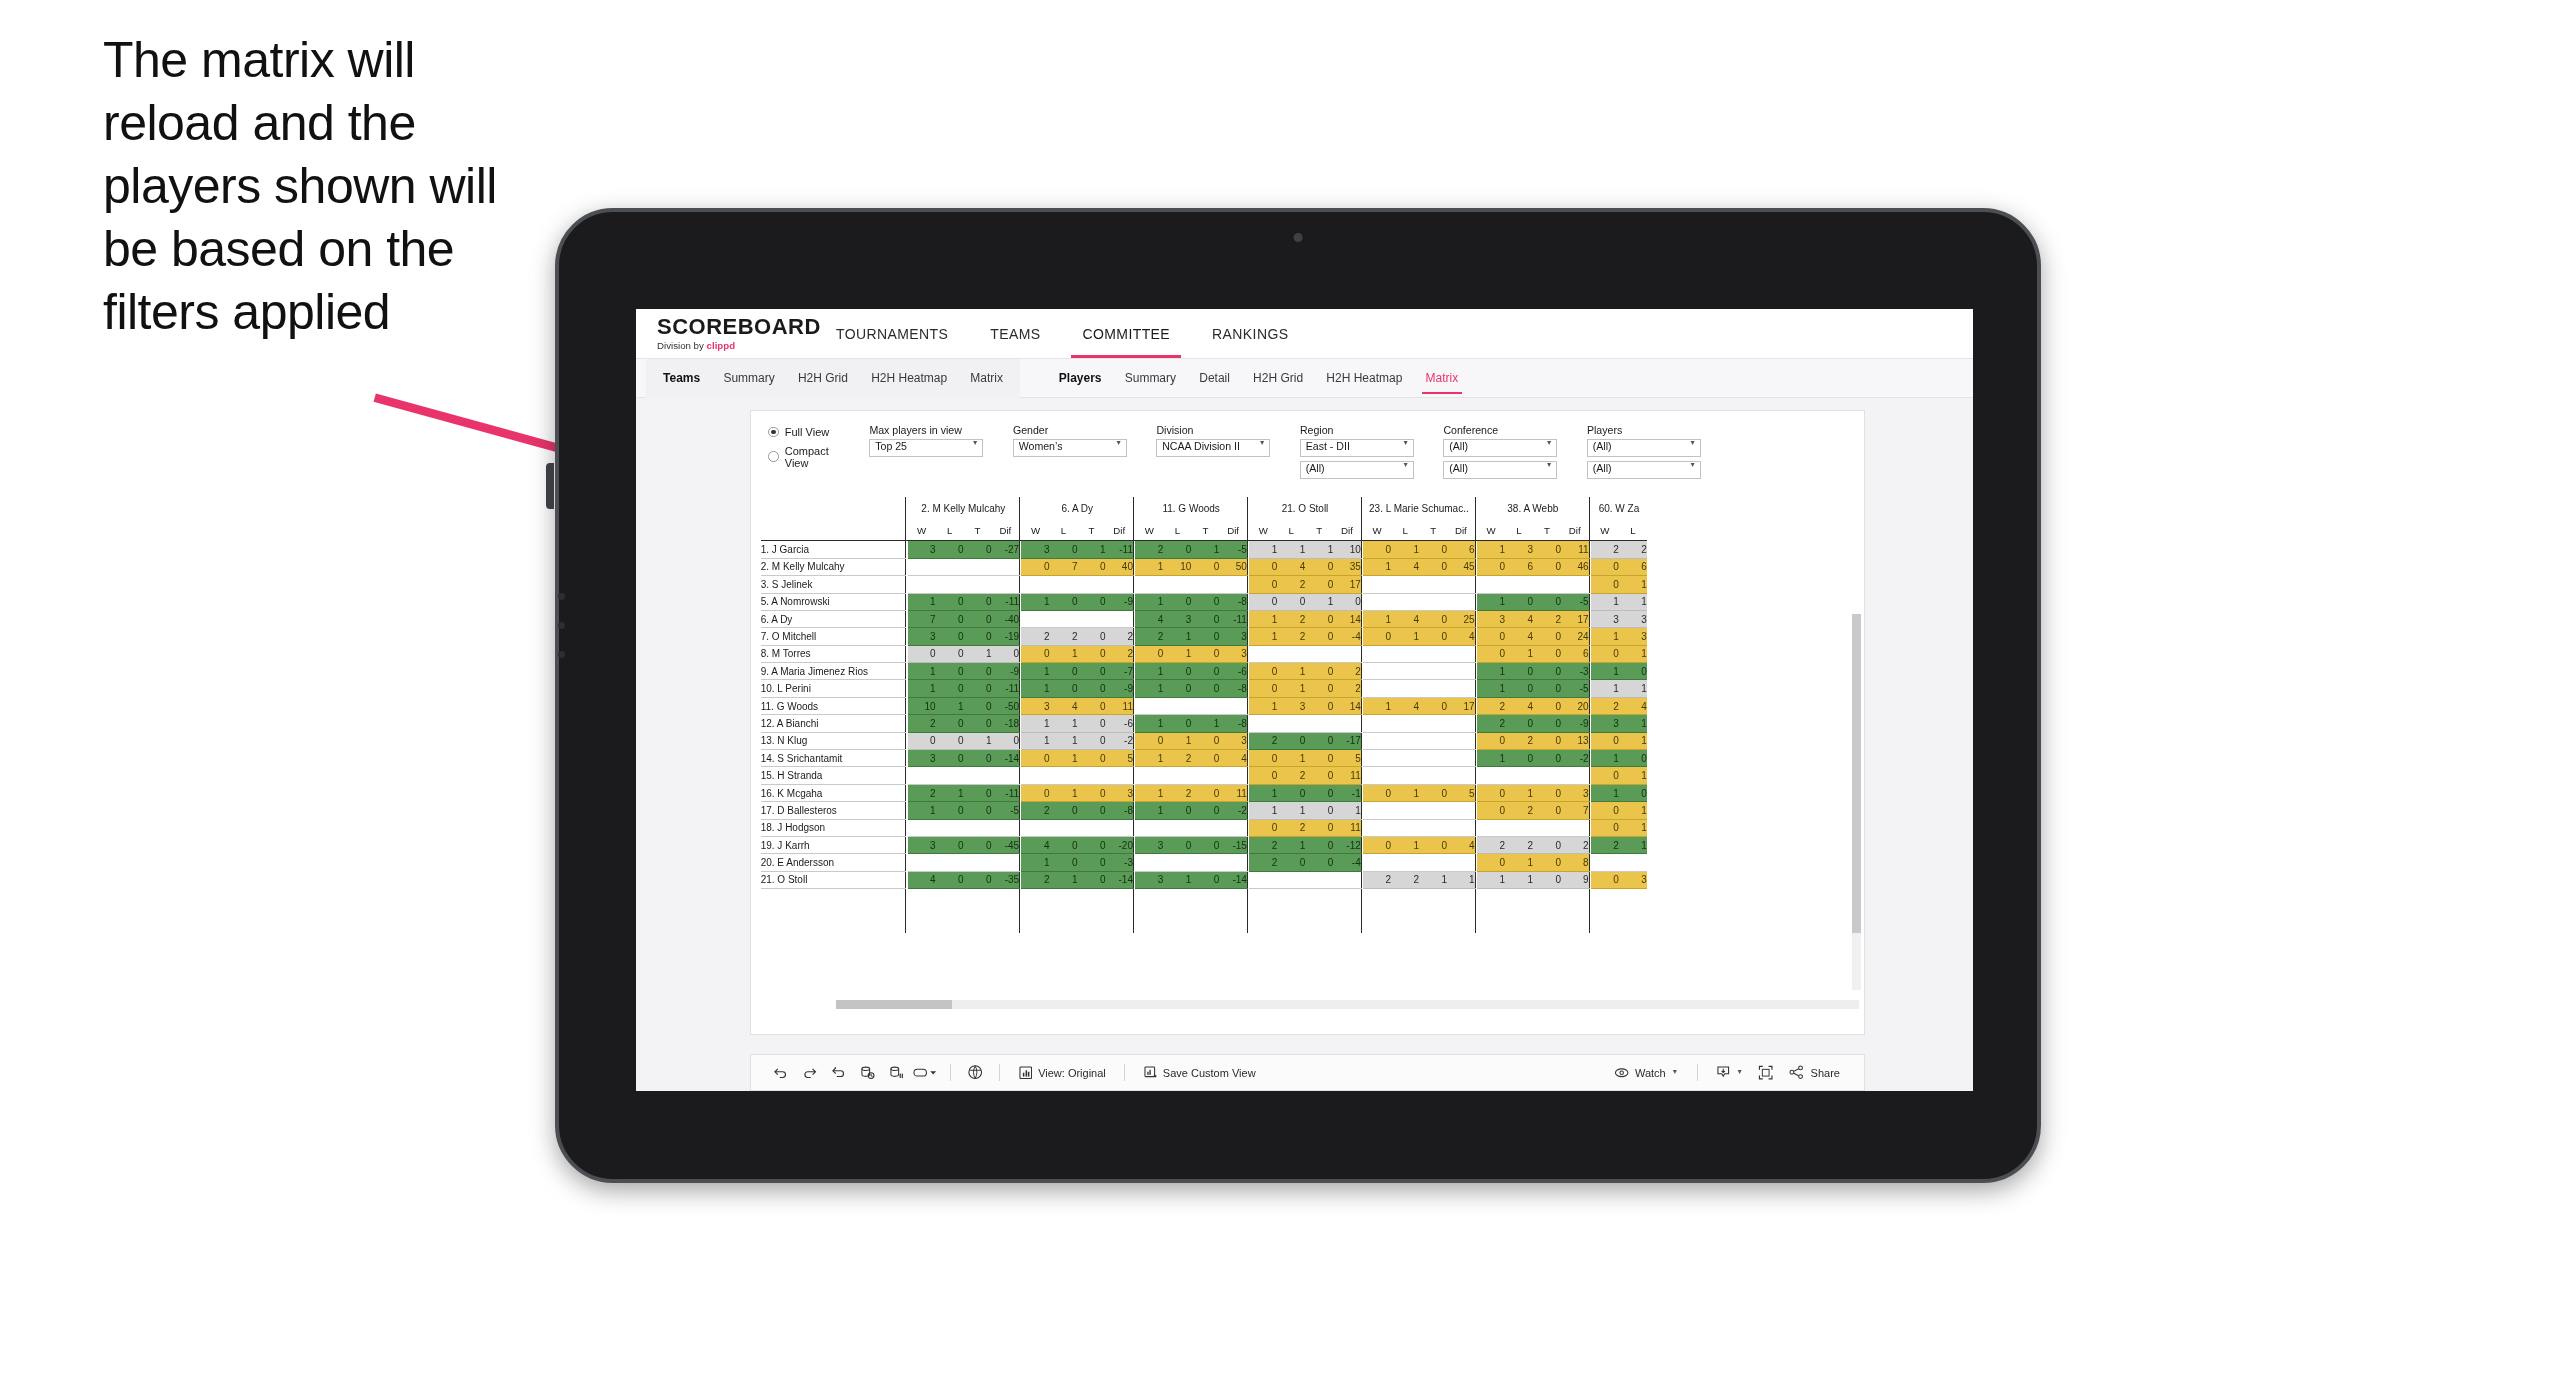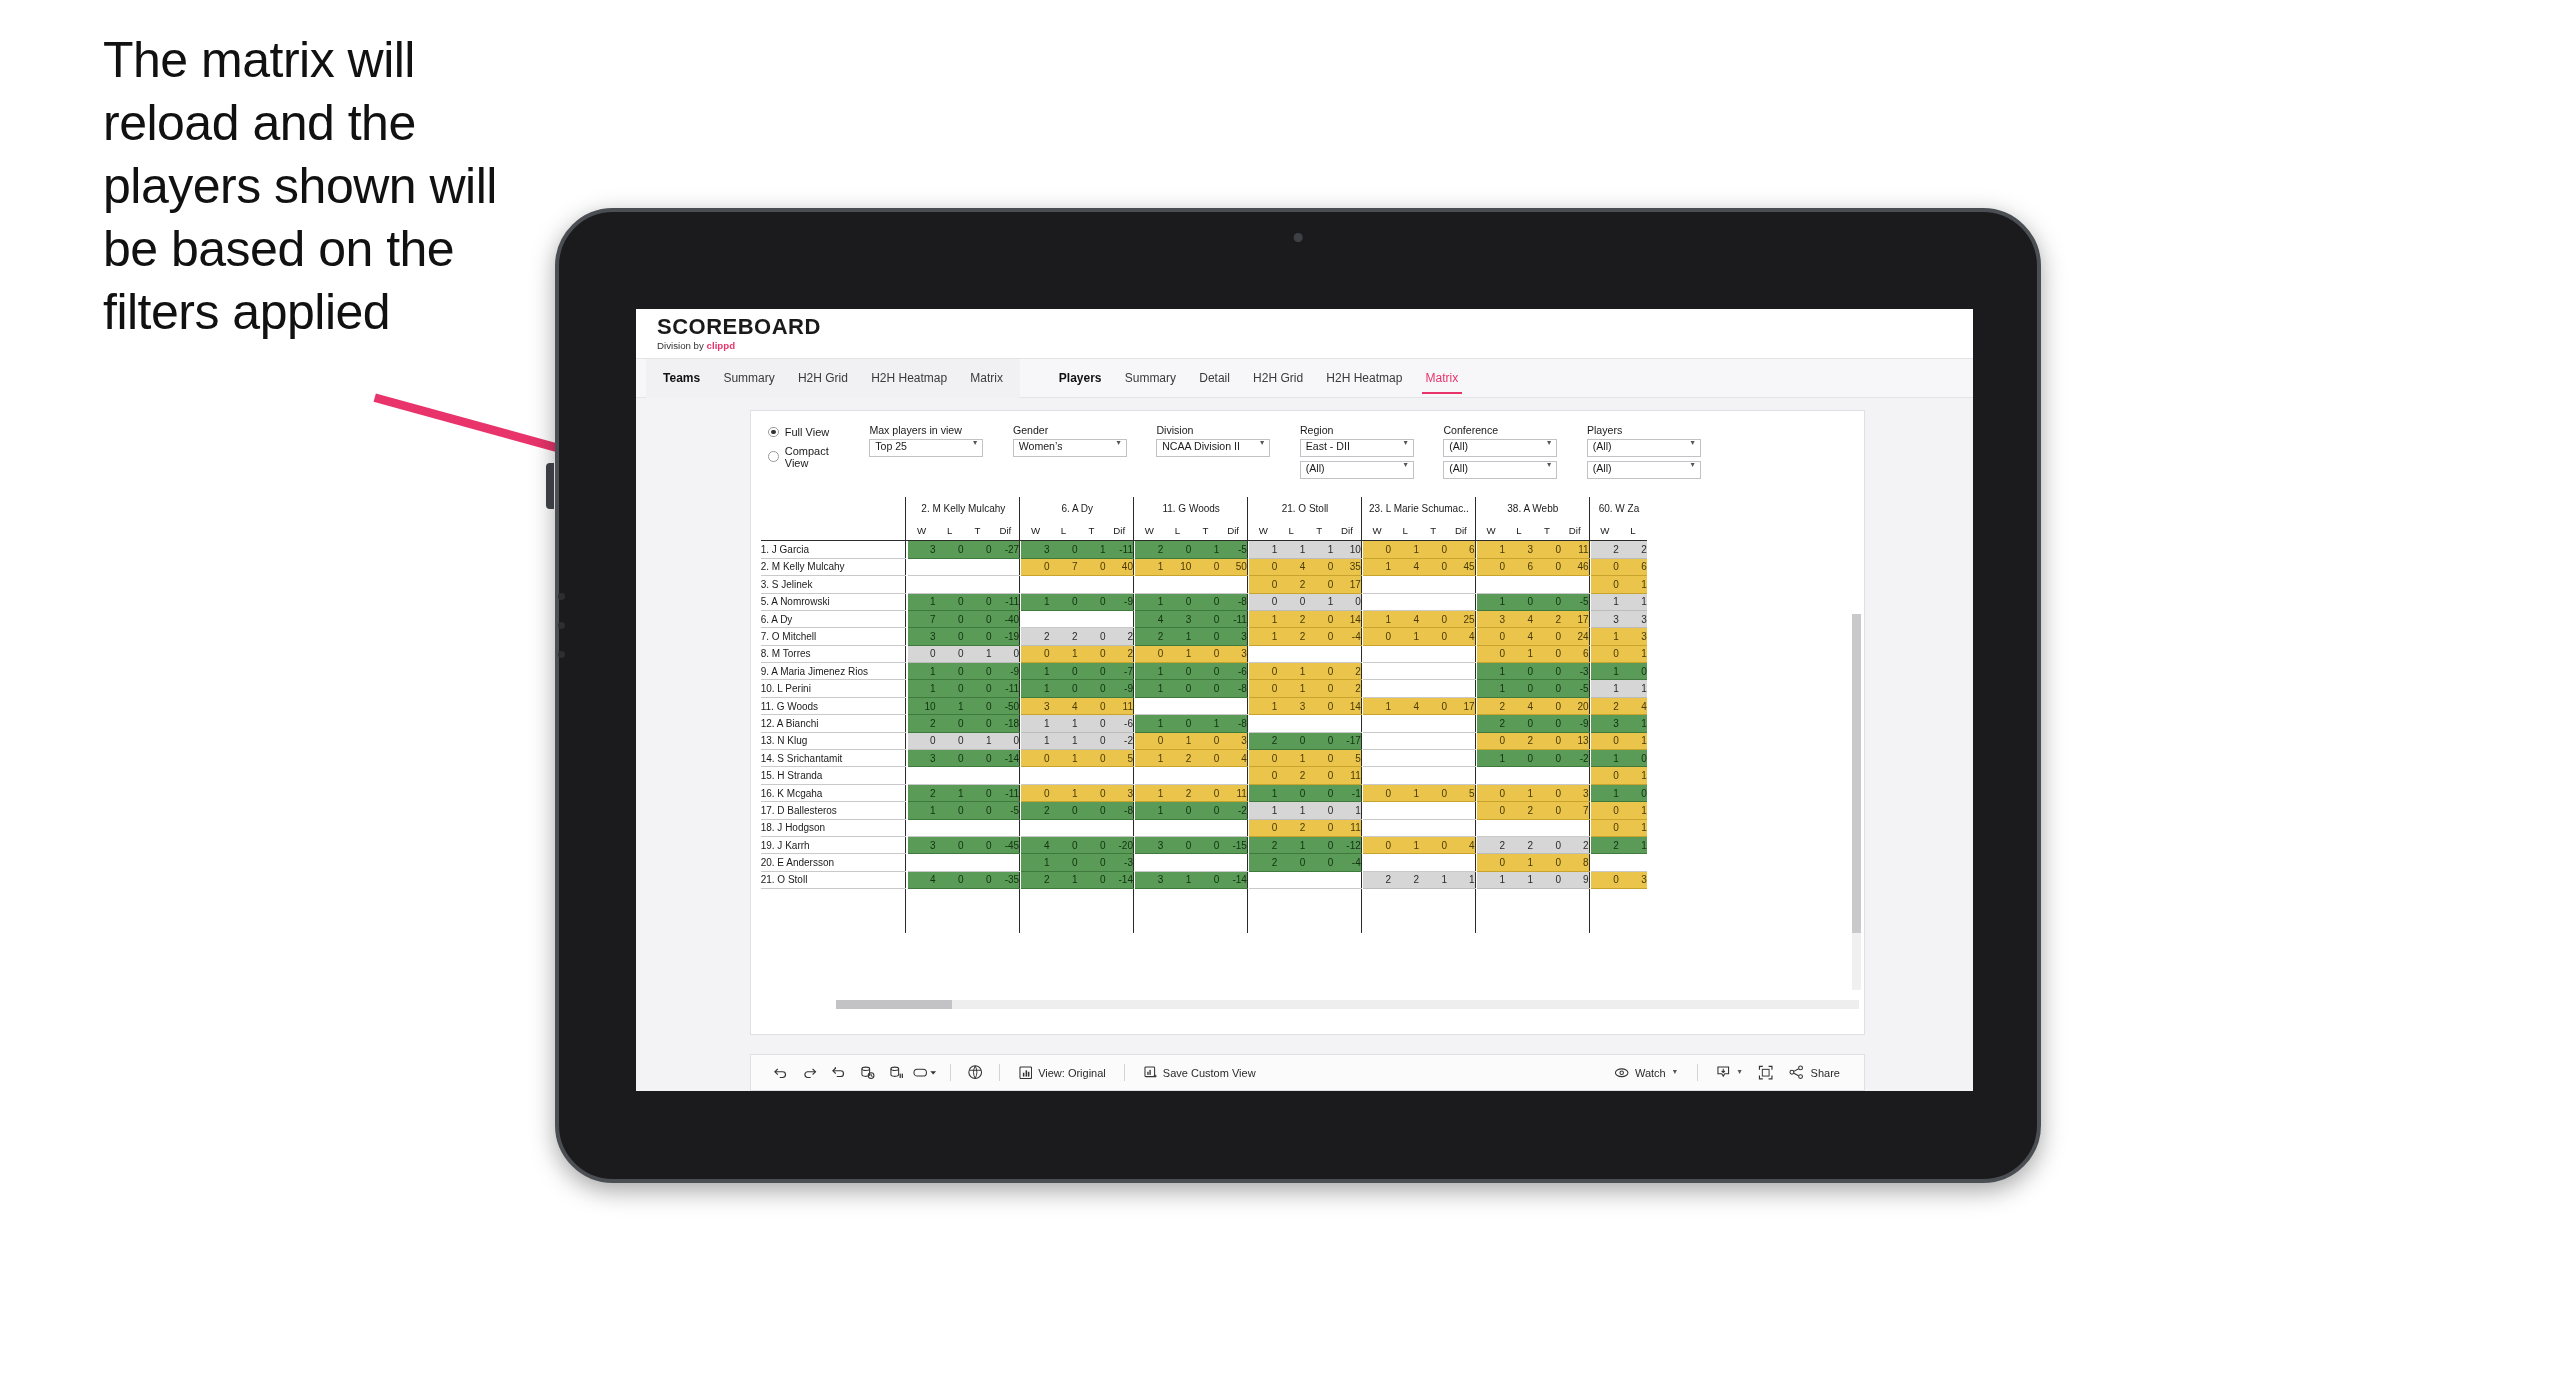--- a/index.html
+++ b/index.html
@@ -177,20 +177,34 @@
 
   <div id="screen">
 
     <div class="app-header">
       <div class="brand">
         <div class="brand-name">SCOREBOARD</div>
         <div class="brand-sub">
           <span class="pwr">Division by</span>
           <span class="clippd">clippd</span>
         </div>
+      </div>
+      <div class="topnav">
+        <div class="topnav-item">
+            <span>TOURNAMENTS</span>
+          </div>
+        <div class="topnav-item">
+            <span>TEAMS</span>
+          </div>
+        <div class="topnav-item active">
+            <span>COMMITTEE</span>
+          </div>
+        <div class="topnav-item">
+            <span>RANKINGS</span>
+          </div>
       </div>
     </div>
 
     <div class="subnav">
       <div class="subgroup g1">
         <div class="subitem head">Teams</div>
         <div class="subitem">Summary</div>
         <div class="subitem">H2H Grid</div>
         <div class="subitem">H2H Heatmap</div>
         <div class="subitem">Matrix</div>

